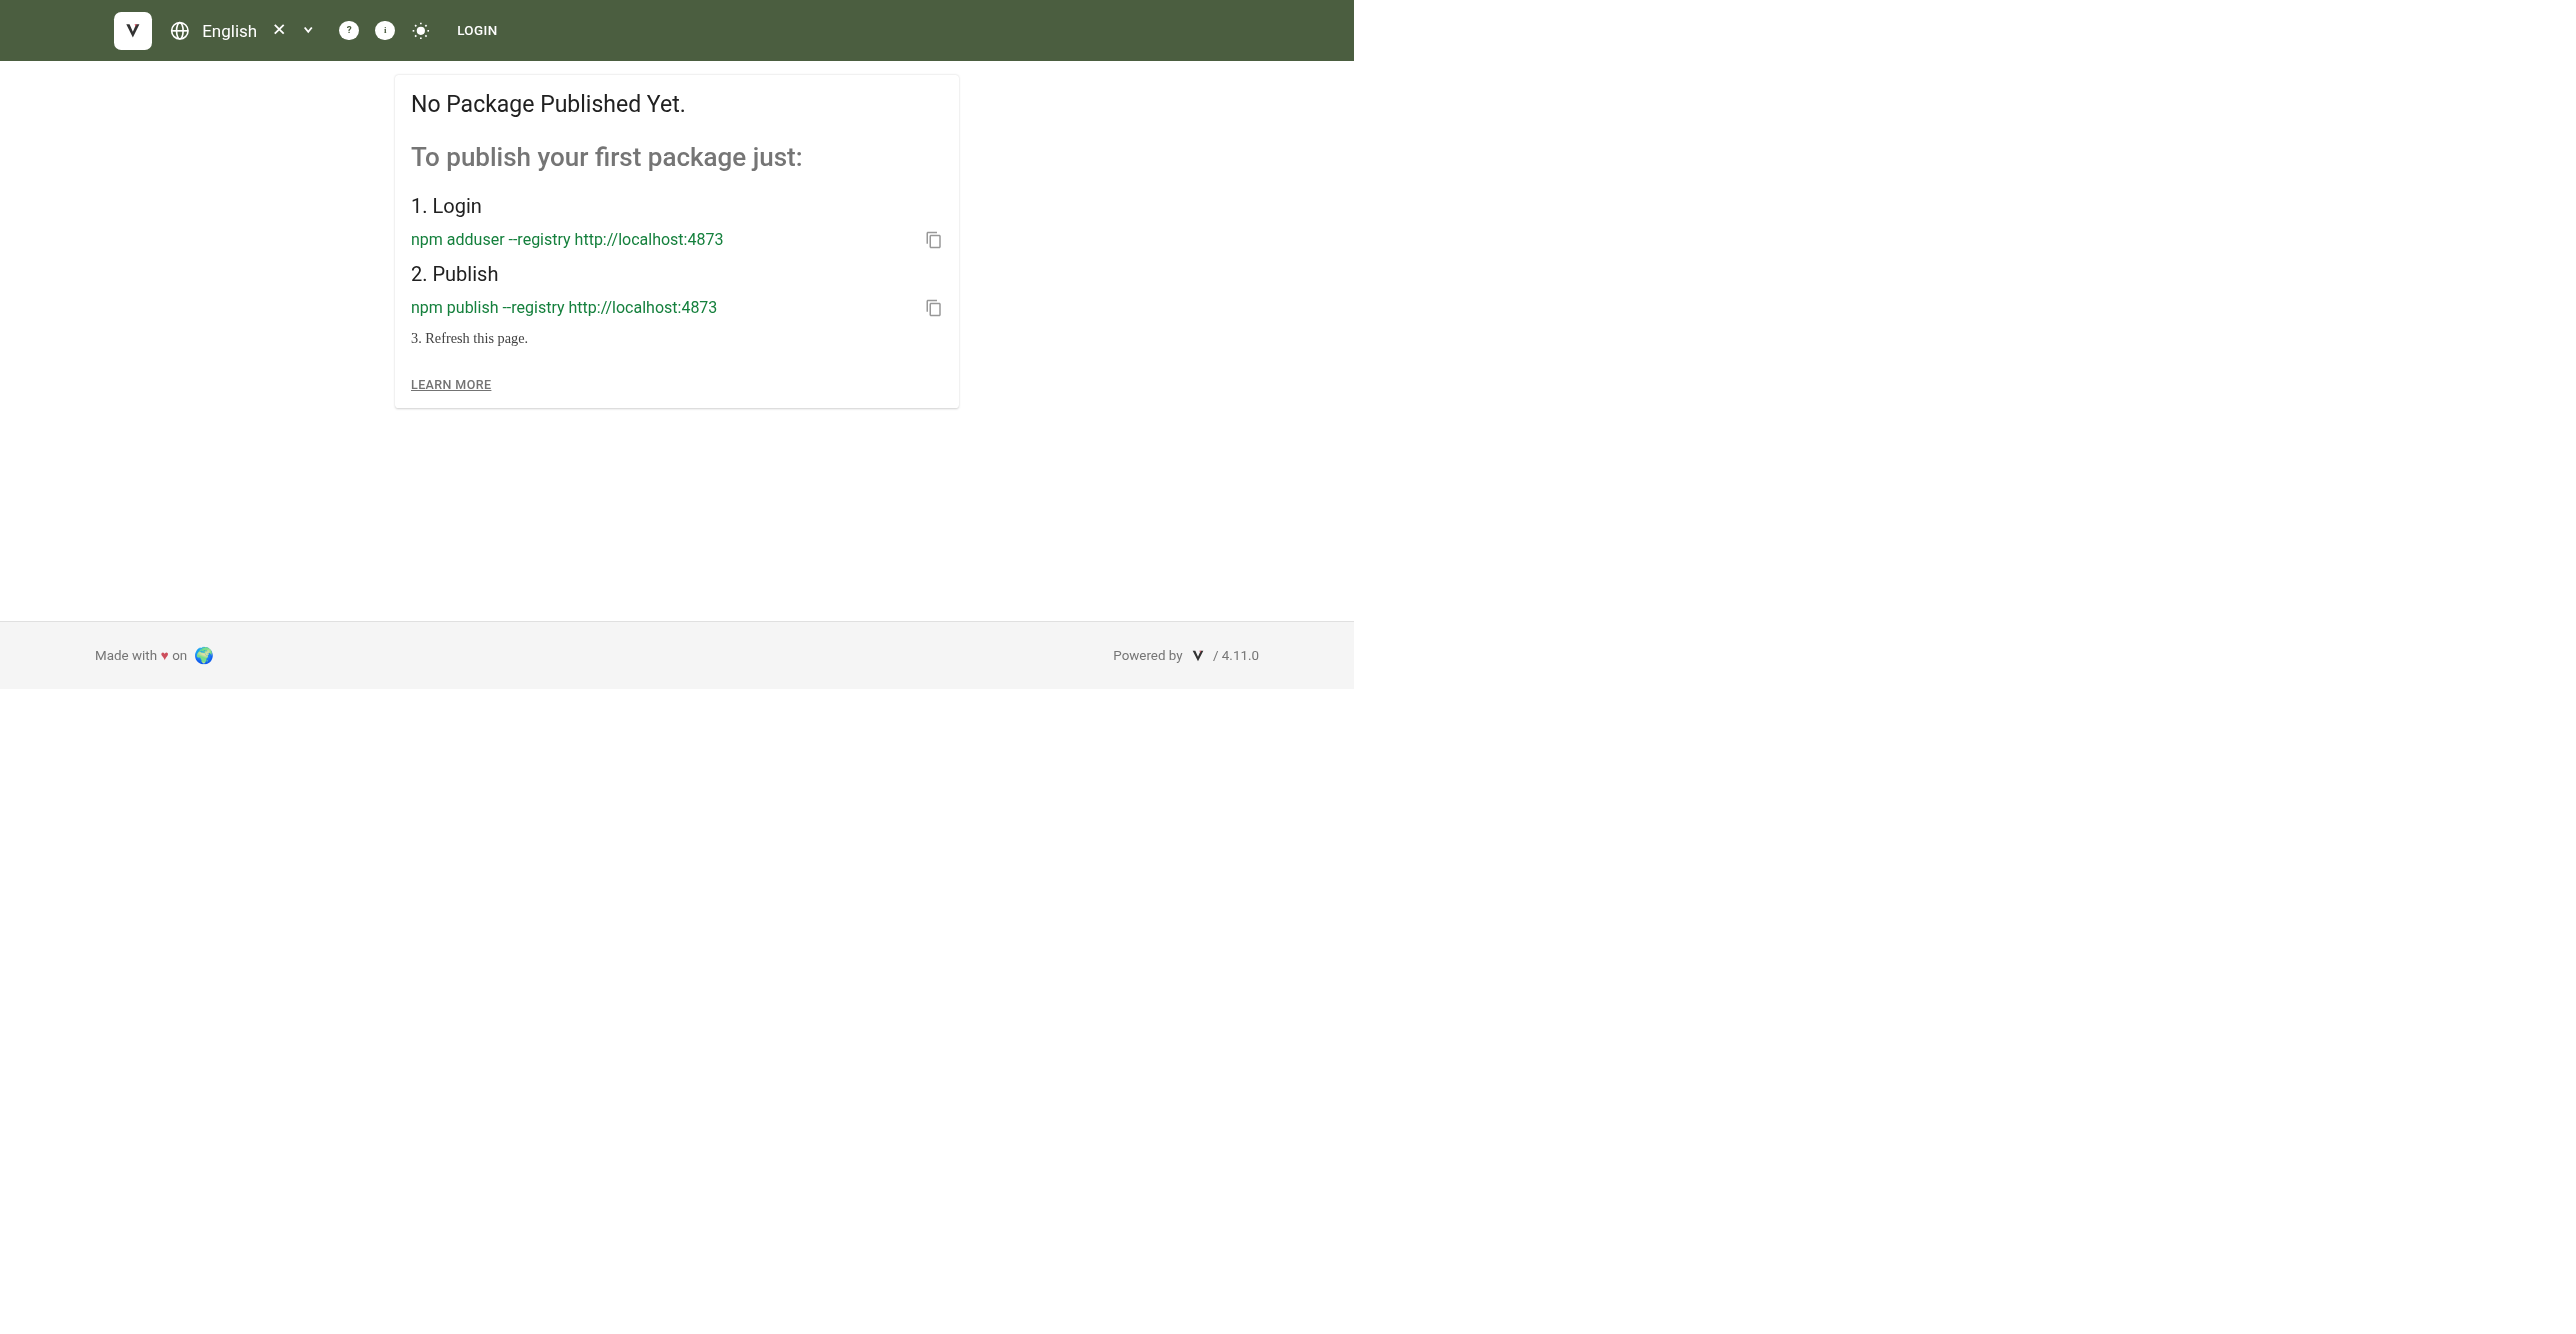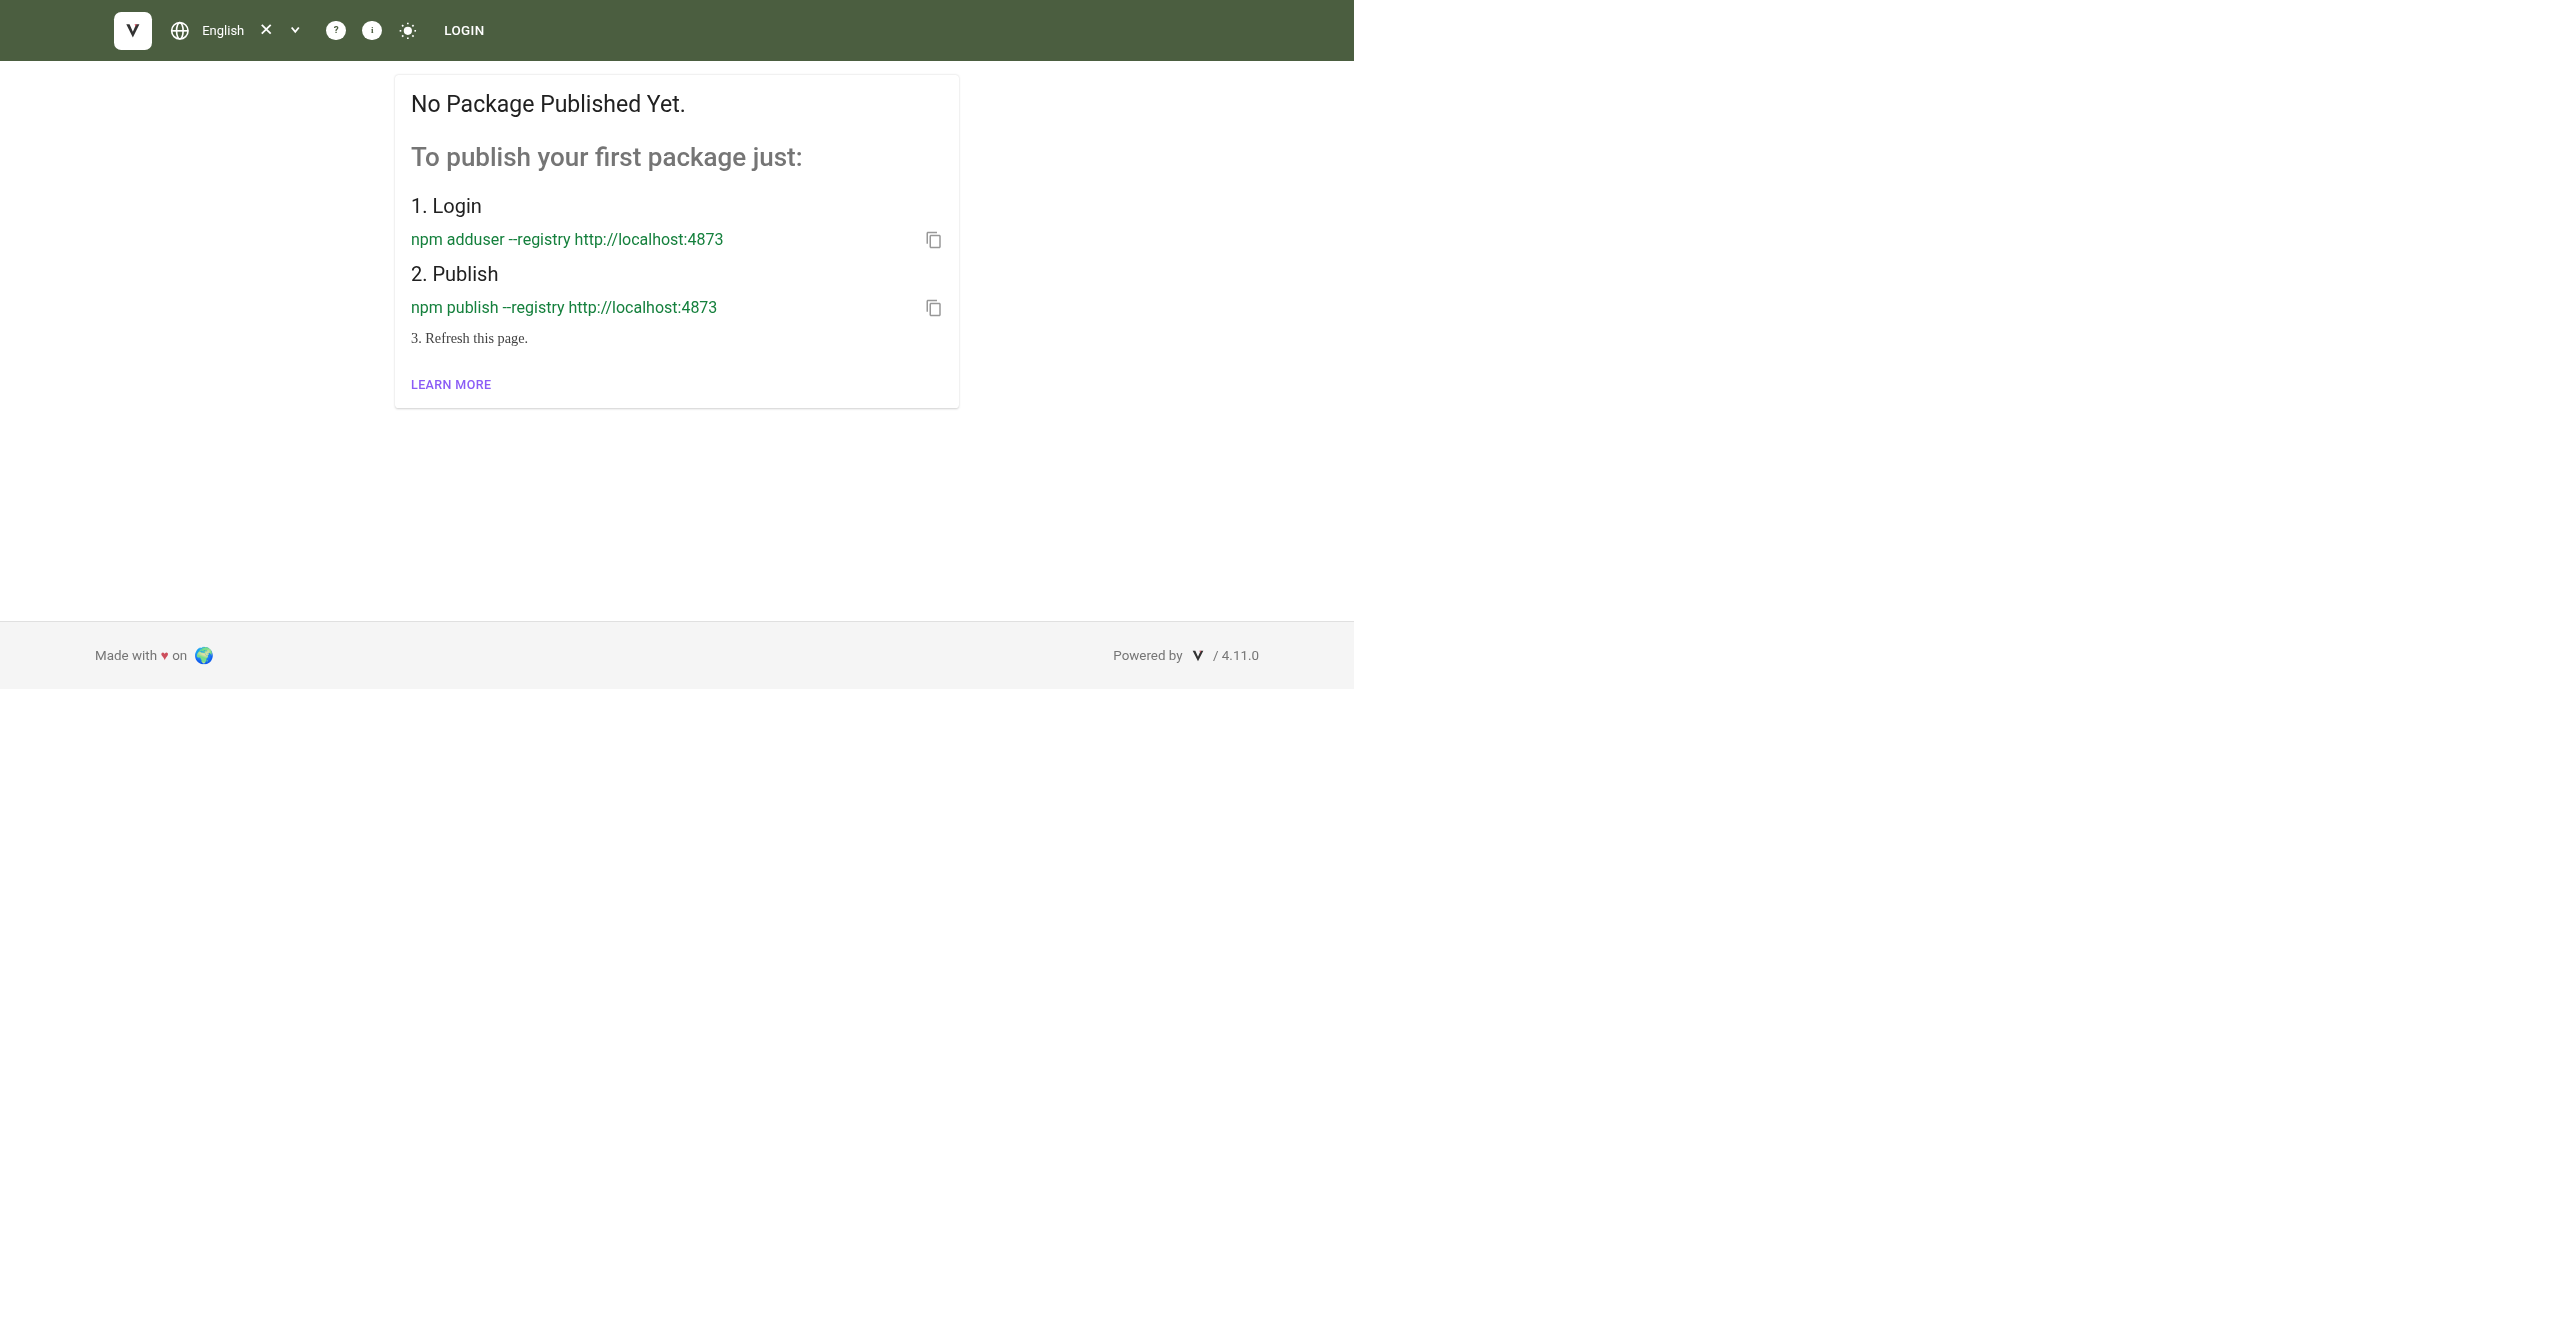--- a/index.html
+++ b/index.html
@@ -93,21 +93,21 @@
       height: 19.7px;
       background: #fff;
       border-radius: 50%;
       display: flex;
       align-items: center;
       justify-content: center;
       cursor: pointer;
     }
     
     .lang-text {
-      font-size: 13px;
+      font-size: 17px;
       color: #fff;
     }
     
     .close-x {
       font-size: 14.3px;
       cursor: pointer;
       padding: 0 3.6px;
     }
     
     .chevron-down {
@@ -178,24 +178,25 @@
     .step3 {
       font-size: 14.3px;
       color: #424242;
       margin-bottom: 25px;
       font-family: Liberation Serif, serif;
     }
     
     .learn-more {
       font-size: 12.5px;
       font-weight: 500;
-      color: #8b5cf6;
+      color: #737373;
       letter-spacing: 0.4px;
       cursor: pointer;
       padding: 5.4px 0;
+      text-decoration: underline;
     }
     
     .footer {
       position: absolute;
       bottom: 12px;
       left: 0;
       right: 0;
       height: 68px;
       background: #f5f5f5;
       border-top: 0.9px solid #e0e0e0;

